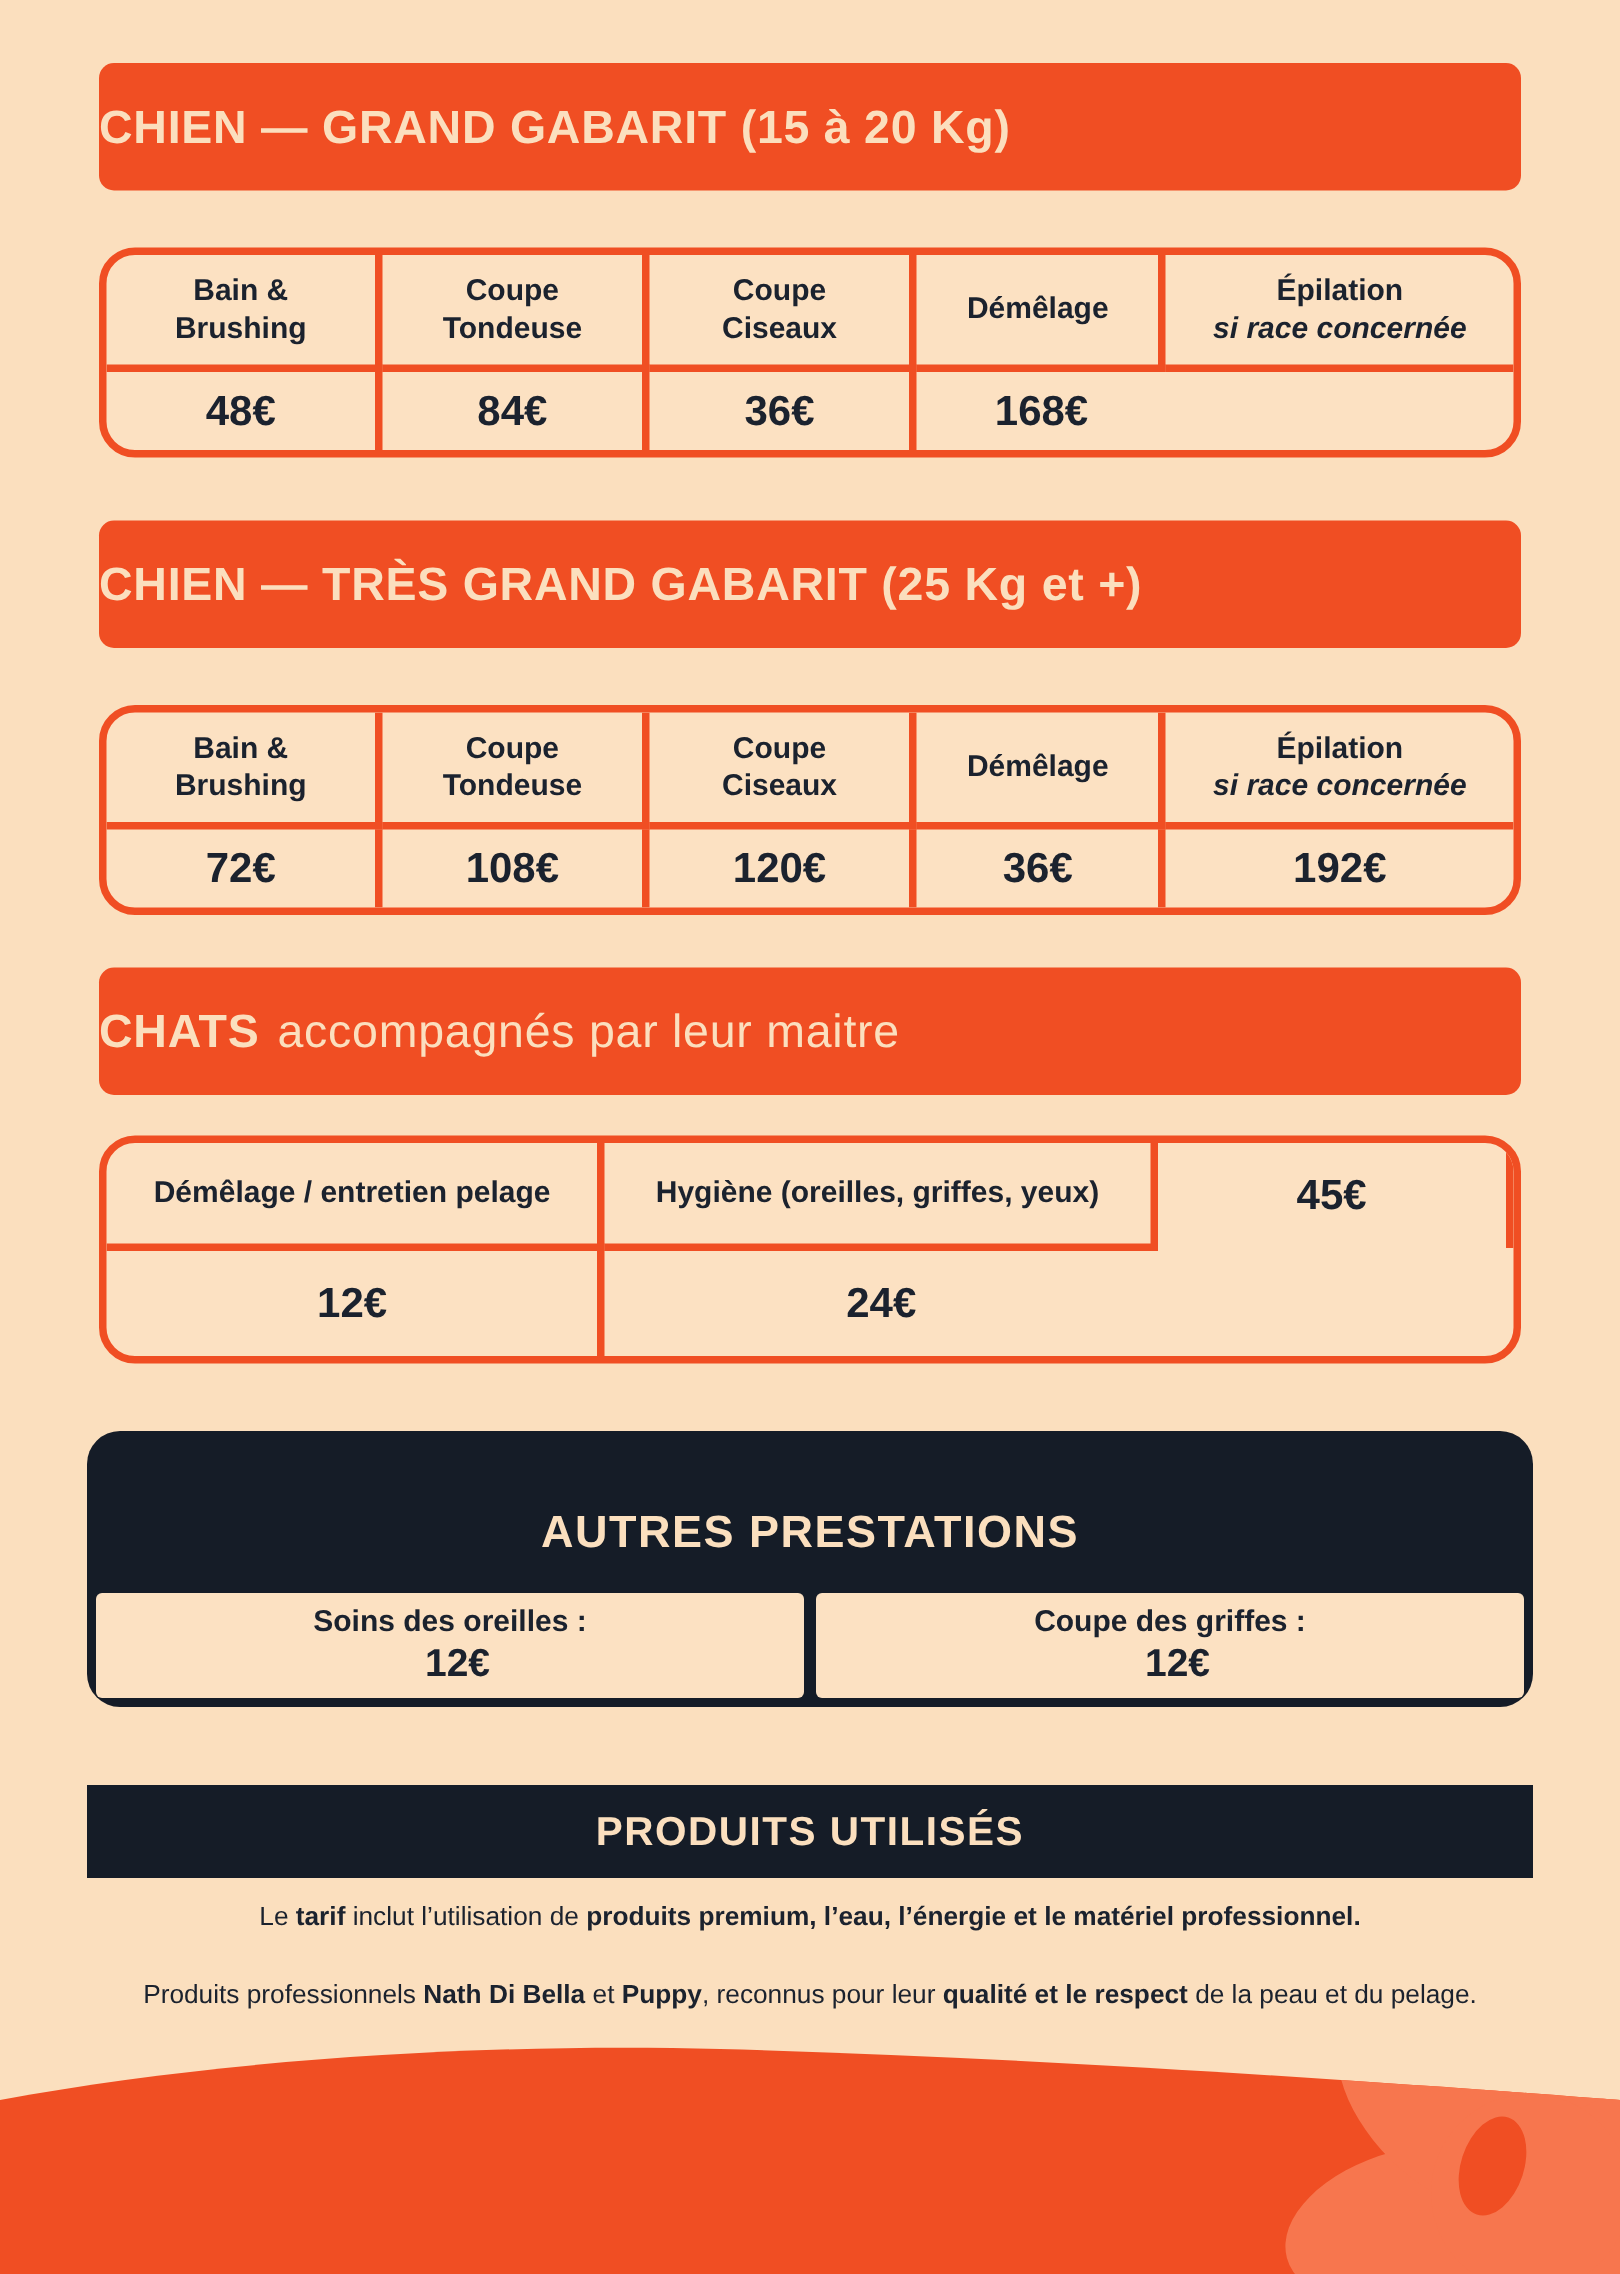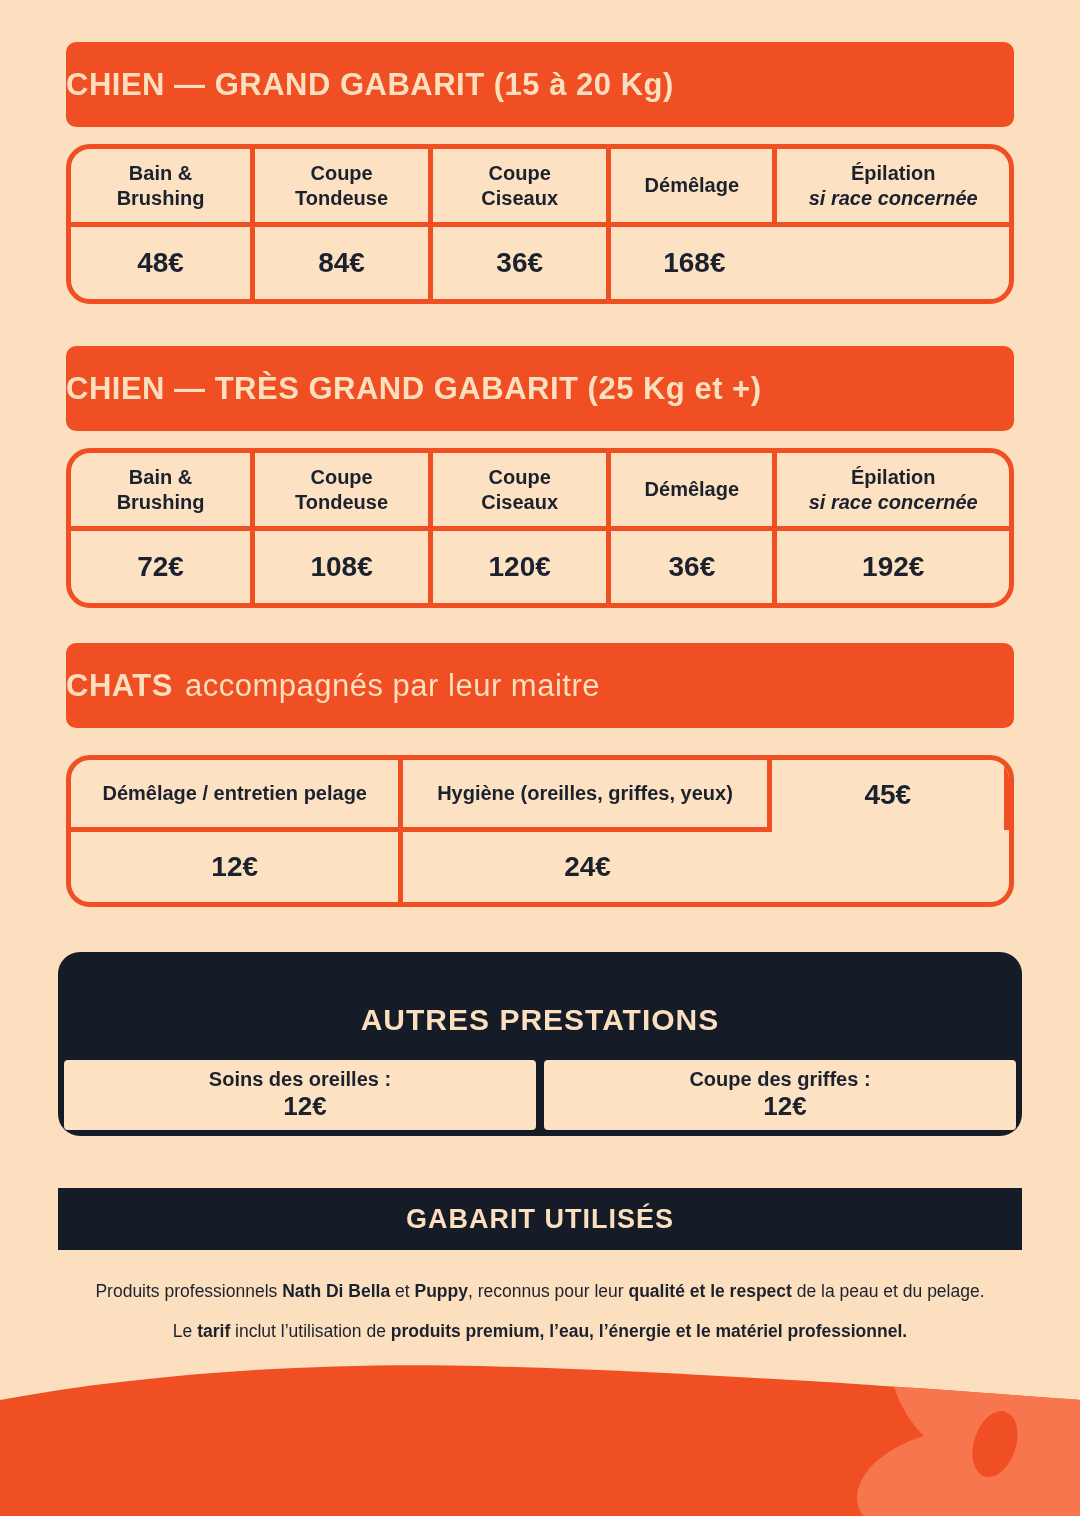--- a/index.html
+++ b/index.html
@@ -30,42 +30,42 @@
     border-radius: 10px;
     display: flex; align-items: center; 
     color: var(--cream);
     font-size: 31px; font-weight: 700; letter-spacing: 0.5px;
   }
   .banner .t-bold { font-weight: 700; }
   .banner .t-med  { font-weight: 500; margin-left: 12px; }
 
   
   .price-table {
-    margin-top: 17px;
+    margin-top: 38px;
     border: 5px solid var(--orange);
     border-radius: 24px;
     overflow: hidden;
     background: var(--cell);
     display: grid;
   }
   .dog-grid  { grid-template-columns: 186fr 180fr 180fr 168fr 234fr; }
   .cat-grid  { grid-template-columns: 336fr 372fr 240fr; }
   .pt-head {
     height: 78px;
     border-bottom: 5px solid var(--orange);
     border-right: 5px solid var(--orange);
     display: flex; flex-direction: column; align-items: center; justify-content: center;
     font-size: 20px; font-weight: 700; line-height: 25px;
     text-align: center; padding: 0 6px;
   }
   .cat-grid .pt-head { height: 72px; }
   .pt-head.last, .pt-price.last { border-right: none; }
   .pt-head .sub-italic { font-style: italic; }
   .pt-price {
-    height: 72px;
+    height: 52px;
     border-right: 5px solid var(--orange);
     display: flex; align-items: center; justify-content: center;
     font-size: 28px; font-weight: 800;
   }
   .cat-grid .pt-price { height: 70px; }
 
   
   .dark-wrap { margin: 0 -8px; }  
   .other-box {
     margin-top: 45px;
@@ -200,25 +200,25 @@
           <span class="lbl">Soins des oreilles :</span>
           <span class="prc">12€</span>
         </div>
         <div class="other-cell">
           <span class="lbl">Coupe des griffes :</span>
           <span class="prc">12€</span>
         </div>
       </div>
     </div>
 
-    <div class="products-bar">GABARIT UTILISÉS</div>
-  </div>
-
+    <div class="products-bar">PRODUITS UTILISÉS</div>
+  </div>
+
+  <p class="footnote l2"><span>Le </span><b>tarif</b><span> inclut l’utilisation de </span><b>produits premium, l’eau, l’énergie et le matériel professionnel.</b></p>
   <p class="footnote l1"><span>Produits professionnels </span><b>Nath Di Bella</b><span> et </span><b>Puppy</b><span>, reconnus pour leur </span><b>qualité et le respect</b><span> de la peau et du pelage.</span></p>
-  <p class="footnote l2"><span>Le </span><b>tarif</b><span> inclut l’utilisation de </span><b>produits premium, l’eau, l’énergie et le matériel professionnel.</b></p>
 </div>
 
 <svg class="wave-svg" width="1080" height="156" viewBox="0 0 1080 156" aria-hidden="true">
   <defs>
     <clipPath id="waveClip">
       <path d="M0,156 L0,40 C150,12 330,2 480,6 C700,12 920,28 1080,40 L1080,156 Z"></path>
     </clipPath>
   </defs>
   <path d="M0,156 L0,40 C150,12 330,2 480,6 C700,12 920,28 1080,40 L1080,156 Z" fill="#f04e23"></path>
   <g clip-path="url(#waveClip)">

